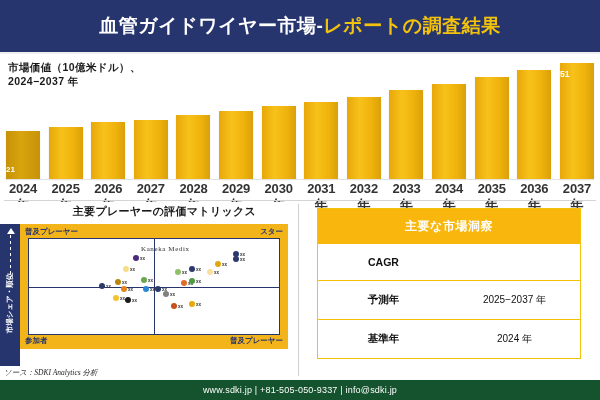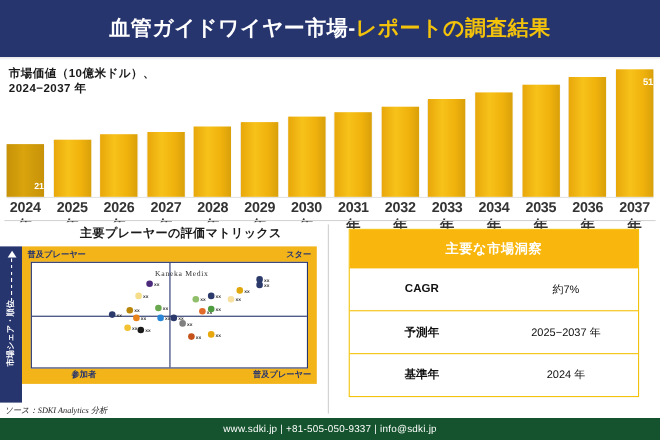--- a/index.html
+++ b/index.html
@@ -44,21 +44,21 @@
   .bar{
     width:34px;position:relative;
     background:linear-gradient(to right,#e8a70a 0%,#f7c21a 38%,#f0b20c 72%,#d9a00a 100%);
     box-shadow:0 1px 1px rgba(0,0,0,.16);
   }
   .bar.first{
     background:linear-gradient(to right,#c79208 0%,#d9a40d 45%,#c79208 100%);
   }
   .bar-value{
     position:absolute;left:0;right:0;bottom:5px;
-    text-align:right;font-size:8px;font-weight:bold;color:#ffffff;
+    text-align:left;font-size:8px;font-weight:bold;color:#ffffff;
   }
   .bar-value.top{bottom:auto;top:6px;font-size:8.5px;}
   .axis-line{
     position:absolute;left:0;top:125px;width:588px;height:1px;background:#e3e3e3;
   }
   .axis-labels{
     position:absolute;left:6px;top:127px;width:588px;height:14px;
     display:flex;justify-content:space-between;
   }
   .axis-label{
@@ -108,21 +108,21 @@
     background:repeating-linear-gradient(to right,#fff 0 4px,transparent 4px 8px);
   }
   .x-arrow{
     position:absolute;left:252px;top:4px;width:0;height:0;
     border-top:4px solid transparent;border-bottom:4px solid transparent;
     border-left:7px solid #ffffff;
   }
   .quad-label{position:absolute;font-size:7.5px;font-weight:bold;color:#27356e;white-space:nowrap;}
   .q-tl{left:5px;top:3px;}
   .q-tr{right:5px;top:3px;}
-  .q-bl{left:5px;bottom:3px;margin-left:40px;}
+  .q-bl{left:5px;bottom:3px;}
   .q-br{right:5px;bottom:3px;}
   .plot-inner{
     position:absolute;left:8px;top:14px;width:252px;height:97px;
     background:#ffffff;border:1px solid #27356e;box-sizing:border-box;
   }
   .plot-inner .vline{position:absolute;left:50%;top:0;width:1px;height:100%;background:#27356e;}
   .plot-inner .hline{position:absolute;left:0;top:50%;width:100%;height:1px;background:#27356e;}
   .dot{position:absolute;width:6px;height:6px;border-radius:50%;}
   .dot-lbl{position:absolute;font-size:4.5px;color:#333;font-weight:bold;}
   .brand-label{
@@ -316,21 +316,20 @@
   </div>
 
   <div class="divider-v"></div>
 
   <div class="insights-panel">
     <div class="ins-table">
       <div class="ins-head">主要な市場洞察</div>
       <div id="ins-rows">
           <div class="ins-row">
             <div class="ins-key">CAGR</div>
-            <div class="ins-val">約7%</div>
           </div>
           <div class="ins-row">
             <div class="ins-key">予測年</div>
             <div class="ins-val">2025−2037 年</div>
           </div>
           <div class="ins-row">
             <div class="ins-key">基準年</div>
             <div class="ins-val">2024 年</div>
           </div>
         </div>

